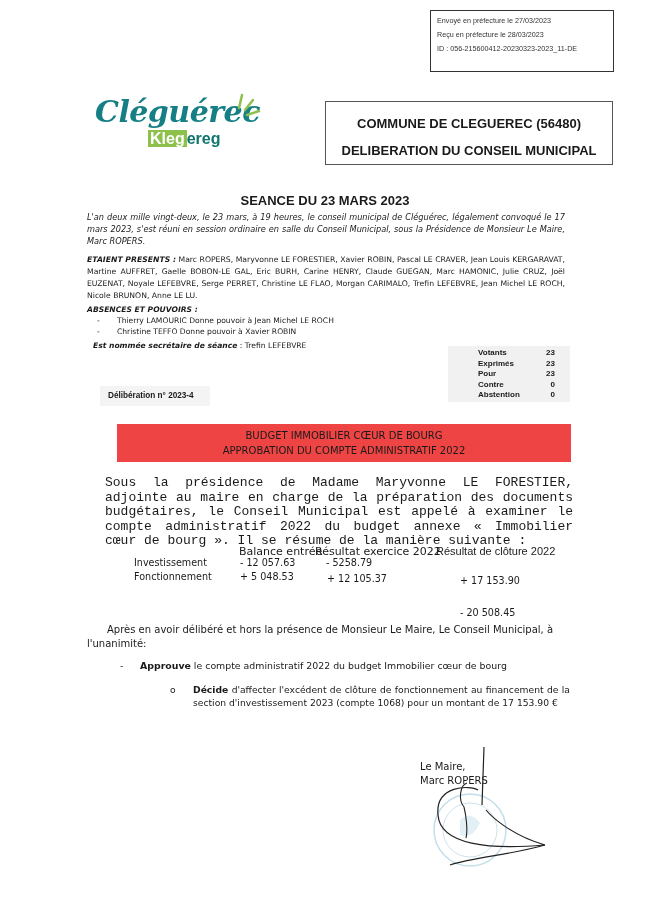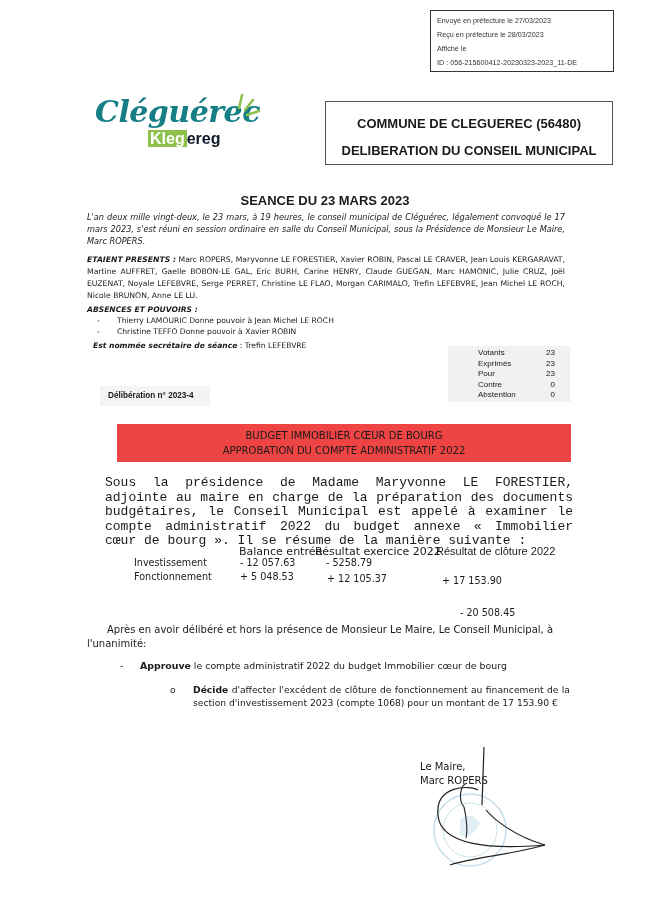--- a/index.html
+++ b/index.html
@@ -12,21 +12,21 @@
     font-family: "Liberation Sans", sans-serif; font-size: 7.2px; color: #333; line-height: 14px;
   }
 
   .logo { position: absolute; left: 93px; top: 92px; width: 190px; height: 70px; }
   .logo-main {
     position: absolute; left: 2px; top: 2px; font-family: "DejaVu Serif", serif; font-style: italic; font-weight: bold;
     font-size: 30px; color: #157f85; letter-spacing: -0.5px;
   }
   .logo-sub { position: absolute; left: 55px; top: 38px; font-size: 16px; font-weight: bold; }
   .logo-sub .hl { background: #8dc14b; color: #fff; padding: 0 2px; }
-  .logo-sub .rest { color: #0f172a; }
+  .logo-sub .rest { color: #0f766e; }
   .logo-rays { position: absolute; left: 140px; top: 0; }
 
   .title-box {
     position: absolute; left: 325px; top: 101px; width: 288px; height: 64px;
     border: 1.5px solid #555; text-align: center;
     font-family: "Liberation Sans", sans-serif; font-weight: bold; font-size: 13px; color: #1a1a1a;
   }
   .title-box .l1 { margin-top: 14px; }
   .title-box .l2 { margin-top: 12px; }
 
@@ -49,21 +49,21 @@
 
   .absences { position: absolute; left: 87px; top: 304px; width: 300px; font-family: "DejaVu Sans", sans-serif; font-size: 7.6px; line-height: 11px; }
   .absences .lbl { font-weight: bold; font-style: italic; }
   .absences .item { padding-left: 10px; }
   .absences .item span.dash { display: inline-block; width: 20px; }
   .absences .sec { margin-top: 3px; padding-left: 6px; }
   .absences .sec b { font-style: italic; }
 
   .votes {
     position: absolute; left: 448px; top: 346px; width: 122px; height: 56px;
-    background: #f1f1f1; font-weight: normal; font-size: 8px; line-height: 10.5px; padding: 2px 0 0 30px;
+    background: #f1f1f1; font-weight: bold; font-size: 8px; line-height: 10.5px; padding: 2px 0 0 30px;
   }
   .votes .row { display: flex; }
   .votes .k { width: 57px; }
   .votes .v { width: 20px; text-align: right; }
 
   .delib-no {
     position: absolute; left: 100px; top: 386px; width: 110px; height: 20px; background: #f4f4f4;
     font-weight: bold; font-size: 8.2px; padding: 5px 0 0 8px;
   }
 
@@ -94,21 +94,20 @@
 
   .signature { position: absolute; left: 420px; top: 760px; font-family: "DejaVu Sans", sans-serif; font-size: 10px; line-height: 14px; }
   .sig-drawing { position: absolute; left: 430px; top: 745px; }
 </style>
 </head>
 <body>
 
 <div class="stamp-box">
   <div>Envoyé en préfecture le 27/03/2023</div>
   <div>Reçu en préfecture le 28/03/2023</div>
-  <div>Affiché le</div>
   <div>ID : 056-215600412-20230323-2023_11-DE</div>
 </div>
 
 <div class="logo">
   <div class="logo-main">Cléguérec</div>
   <svg class="logo-rays" width="30" height="30" viewBox="0 0 30 30">
     <line x1="6" y1="16" x2="9" y2="3" stroke="#8dc14b" stroke-width="2.5" stroke-linecap="round"></line>
     <line x1="12" y1="18" x2="20" y2="8" stroke="#8dc14b" stroke-width="2.5" stroke-linecap="round"></line>
     <line x1="14" y1="23" x2="26" y2="19" stroke="#8dc14b" stroke-width="2.5" stroke-linecap="round"></line>
   </svg>
@@ -178,21 +177,21 @@
   <div class="hdr" style="left:302px; font-family:'Liberation Sans',sans-serif;">Résultat de clôture 2022</div>
 
   <div class="cell" style="left:0; top:12px;">Investissement</div>
   <div class="cell" style="left:106px; top:12px;">- 12 057.63</div>
   <div class="cell" style="left:192px; top:12px;">- 5258.79</div>
   <div class="cell" style="left:326px; top:14px;margin-top:48px;">- 20 508.45</div>
 
   <div class="cell" style="left:0; top:26px;">Fonctionnement</div>
   <div class="cell" style="left:106px; top:26px;">+ 5 048.53</div>
   <div class="cell" style="left:193px; top:28px;">+ 12 105.37</div>
-  <div class="cell" style="left:308px; top:30px;text-align:right;">+ 17 153.90</div>
+  <div class="cell" style="left:326px; top:30px;text-align:right;">+ 17 153.90</div>
 </div>
 
 <div class="after">
   <div class="p1">Après en avoir délibéré et hors la présence de Monsieur Le Maire, Le Conseil Municipal, à l'unanimité:</div>
 </div>
 
 <div class="approve">
   <span class="dash">-</span><b>Approuve</b><span> le compte administratif 2022 du budget Immobilier cœur de bourg</span>
 </div>
 

